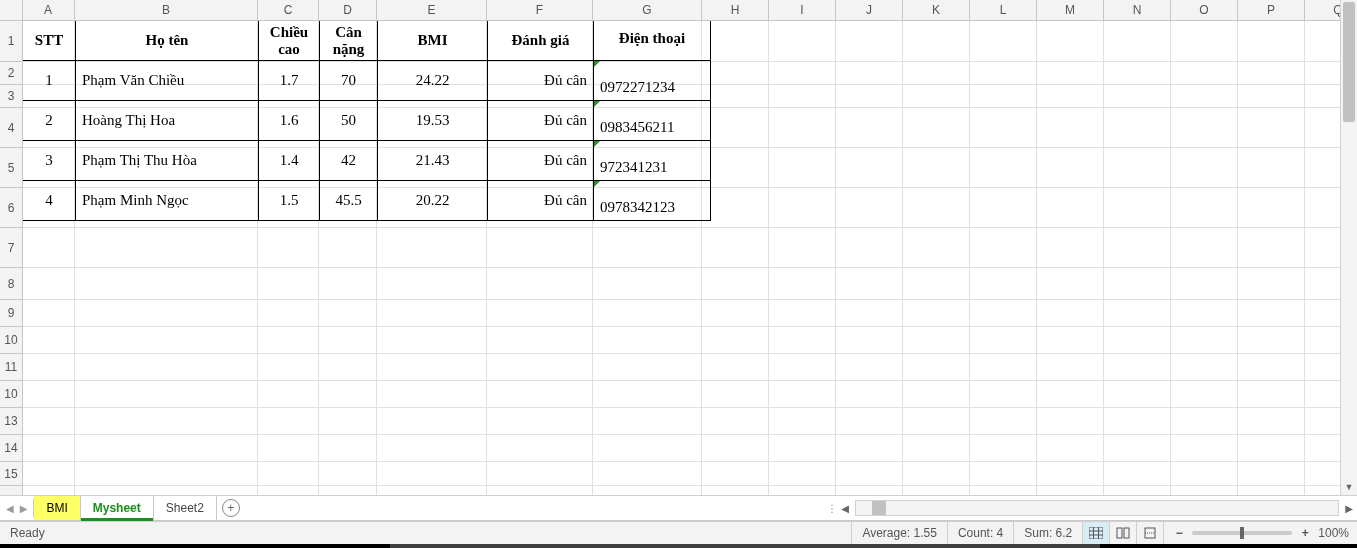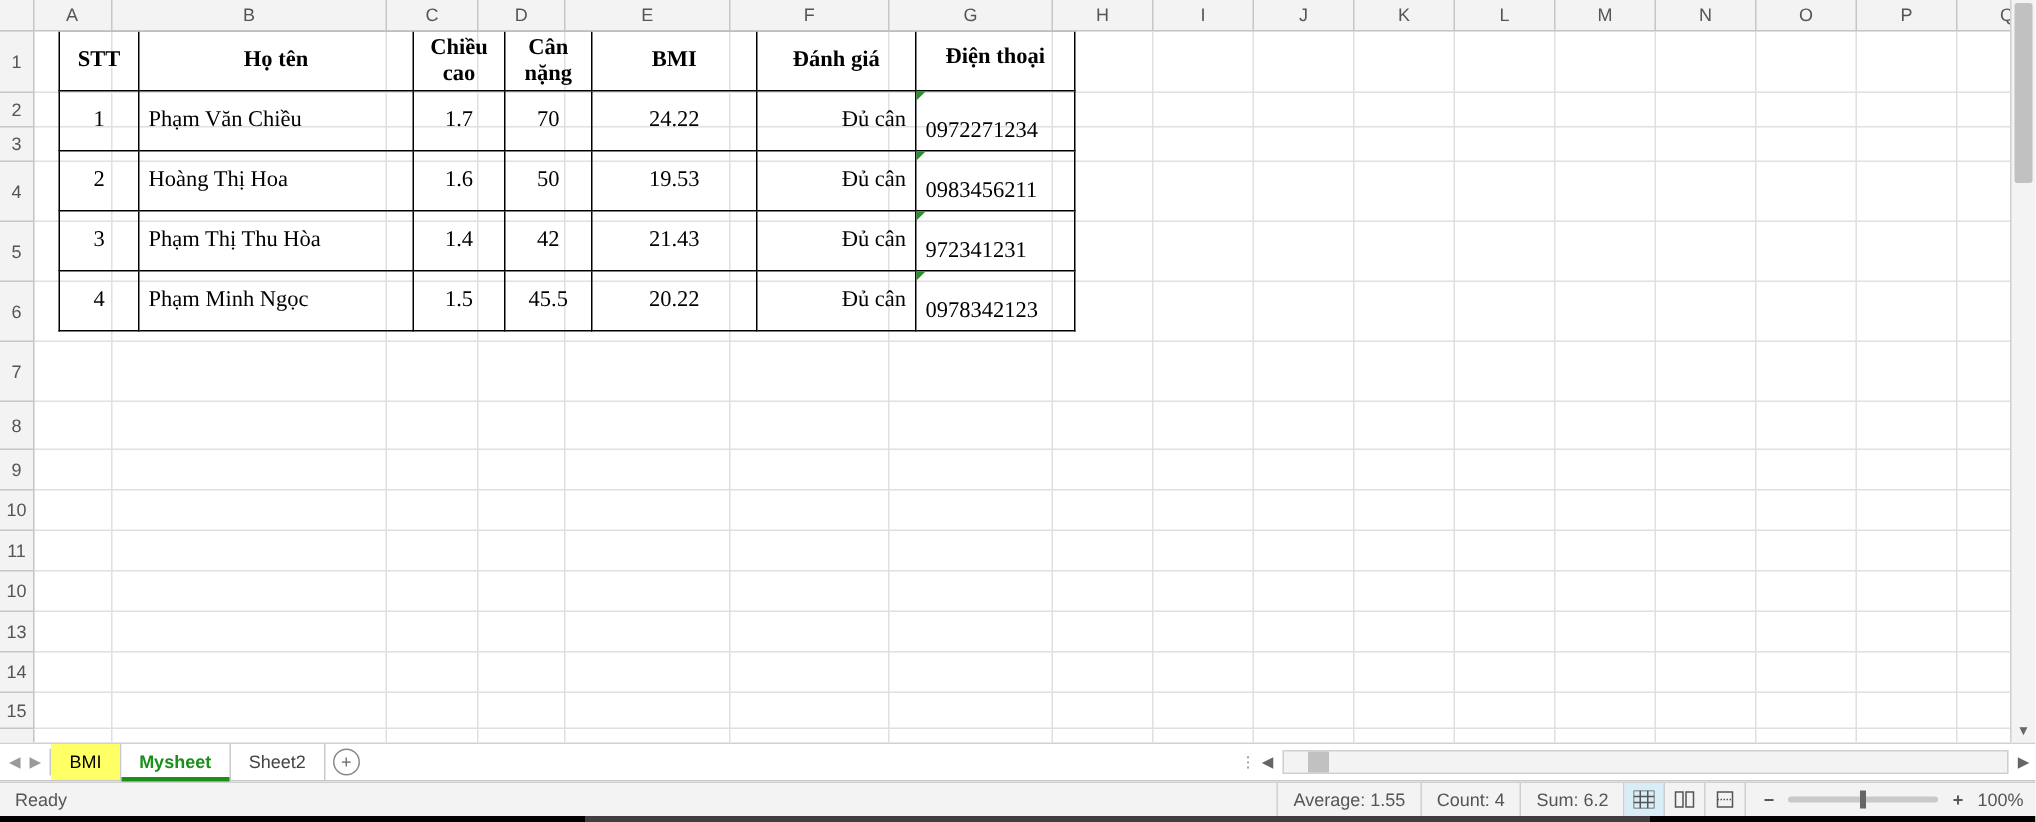--- a/index.html
+++ b/index.html
@@ -31,30 +31,30 @@
   .gl-h { position:absolute; left:0; right:0; height:0; border-bottom:1px solid #e0e0e0; }
 
   
   .overlay { position:absolute; top:20px; left:22px; z-index:1; }
 
   .title-row {
     height:42px; display:flex; align-items:center; justify-content:center;
     font-family: "Times New Roman", serif; font-weight:bold; font-size:17px;
   }
 
-  table.bmi { border-collapse:collapse; font-family:"Times New Roman",serif; font-size:15px;margin-left:17px; }
+  table.bmi { border-collapse:collapse; font-family:"Times New Roman",serif; font-size:15px; }
   table.bmi th, table.bmi td { border:1.5px solid #000; padding:0 6px; box-sizing:border-box; height:40px; }
   table.bmi th { font-weight:bold; }
   .c-stt   { width:53px;  text-align:center; }
   .c-name  { width:183px; text-align:left; }
   .c-h     { width:61px;  text-align:center; }
   .c-w     { width:58px;  text-align:center; }
   .c-bmi   { width:110px; text-align:center; }
   .c-eval  { width:106px; text-align:right; }
-  .c-phone { width:106px; text-align:left; vertical-align:bottom; padding-bottom:4px !important; }
+  .c-phone { width:117px; text-align:left; vertical-align:bottom; padding-bottom:4px !important; }
   th.hdr   { text-align:center !important; vertical-align:middle !important; height:46px; }
   .green-tri { position:relative; }
   .green-tri::before { content:""; position:absolute; top:0; left:0; border-top:6px solid #2a8f2a; border-right:6px solid transparent; }
 
   
   .tabrow { height:24px; background:#fff; display:flex; align-items:stretch; border-bottom:1px solid #c9c9c9; font-size:12px; position:relative; }
   .tabrow .navbtns { display:flex; align-items:center; padding:0 6px; gap:6px; color:#9a9a9a; }
   .tabrow .navbtns span { font-size:10px; }
   .tabrow .sep { width:1px; background:#c9c9c9; margin:3px 0; }
   .tab { padding:0 12px; display:flex; align-items:center; border-right:1px solid #c9c9c9; color:#444; background:#fff; cursor:default; position:relative; }

